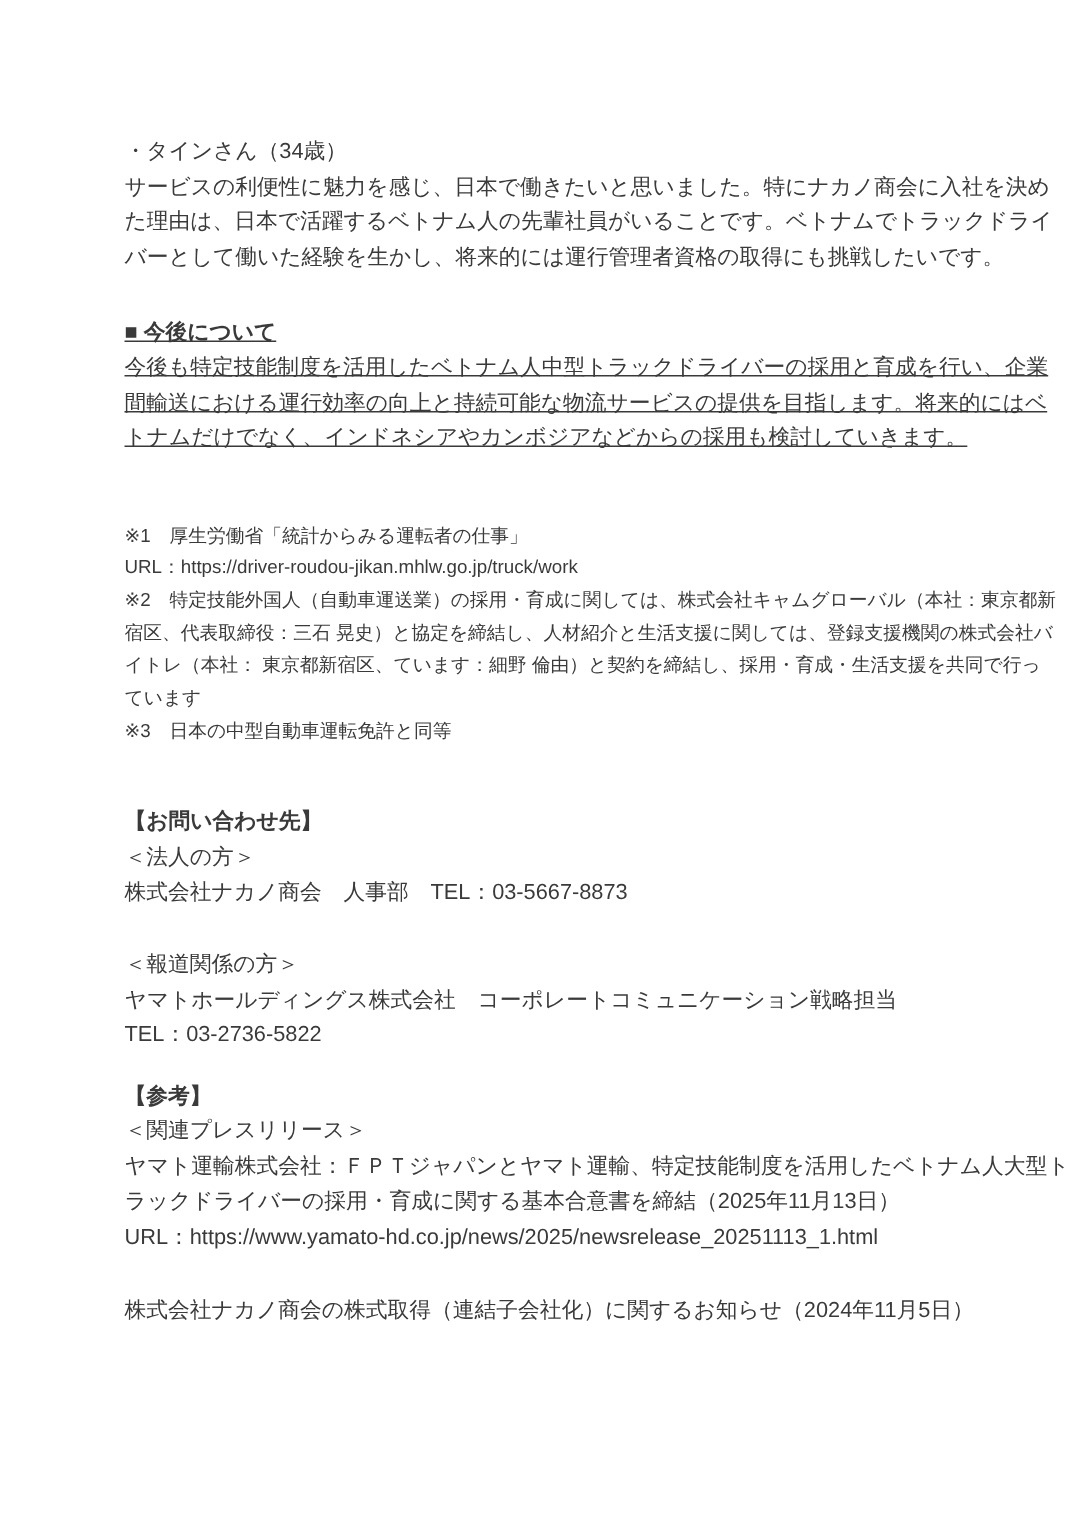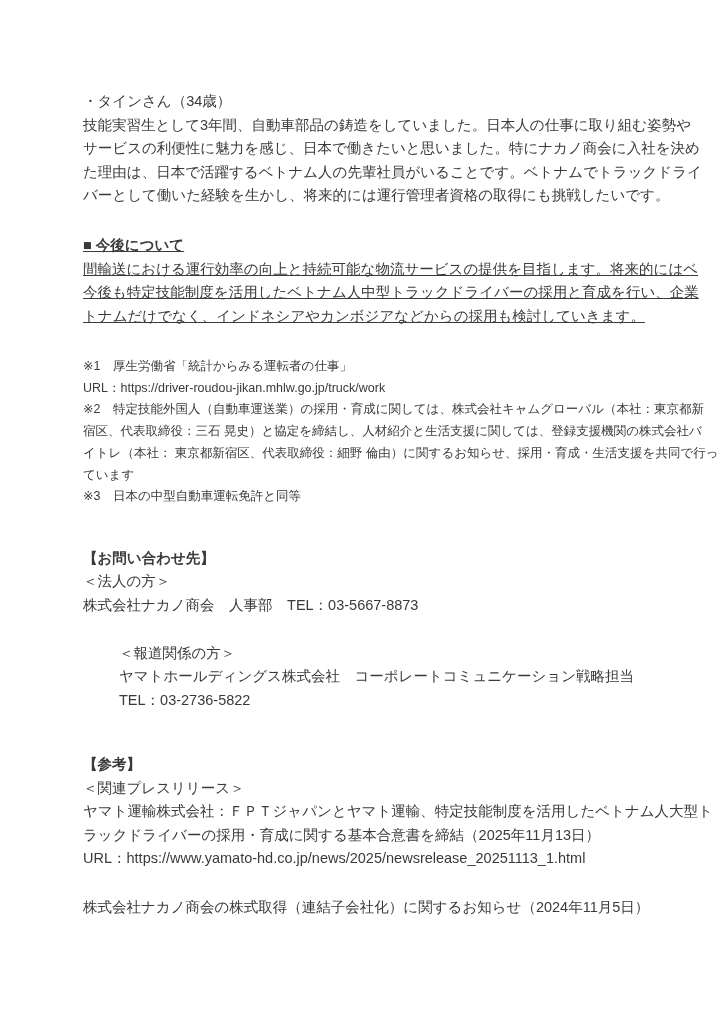--- a/index.html
+++ b/index.html
@@ -29,53 +29,52 @@
     white-space: nowrap;
   }
   .fn-line {
     font-size: 12.5px;
     line-height: 21.7px;
     white-space: nowrap;
   }
   .bold { font-weight: bold; }
 
   .sec-future    { margin-top: 26.5px; text-decoration: underline; }
-  .sec-footnotes { margin-top: 28px; }
+  .sec-footnotes { margin-top: 42px; }
   .sec-contact   { margin-top: 39px; }
-  .press-block   { margin-top: 24.5px; margin-left: 36px; }
-  .sec-reference { margin-top: 41px; }
+  .press-block   { margin-top: 24.5px; }
+  .sec-reference { margin-top: 17px; }
   .release-2     { margin-top: 25.5px; }
 </style>
 </head>
 <body>
 
 <div class="page">
   <div class="content">
 
     <div class="sec">
       <div class="body-line">・タインさん（34歳）</div>
-      <div class="body-line">技能実習生として3年間、自動車部品の鋳造をしていました。日本人の仕事に取り組む姿勢や</div>
       <div class="body-line">サービスの利便性に魅力を感じ、日本で働きたいと思いました。特にナカノ商会に入社を決め</div>
       <div class="body-line">た理由は、日本で活躍するベトナム人の先輩社員がいることです。ベトナムでトラックドライ</div>
       <div class="body-line">バーとして働いた経験を生かし、将来的には運行管理者資格の取得にも挑戦したいです。</div>
     </div>
 
     <div class="sec sec-future">
       <div class="body-line bold">■ 今後について</div>
+      <div class="body-line">今後も特定技能制度を活用したベトナム人中型トラックドライバーの採用と育成を行い、企業</div>
       <div class="body-line">間輸送における運行効率の向上と持続可能な物流サービスの提供を目指します。将来的にはベ</div>
-      <div class="body-line">今後も特定技能制度を活用したベトナム人中型トラックドライバーの採用と育成を行い、企業</div>
       <div class="body-line">トナムだけでなく、インドネシアやカンボジアなどからの採用も検討していきます。</div>
     </div>
 
     <div class="sec sec-footnotes">
       <div class="fn-line">※1　厚生労働省「統計からみる運転者の仕事」</div>
       <div class="fn-line">URL：https://driver-roudou-jikan.mhlw.go.jp/truck/work</div>
       <div class="fn-line">※2　特定技能外国人（自動車運送業）の採用・育成に関しては、株式会社キャムグローバル（本社：東京都新</div>
       <div class="fn-line">宿区、代表取締役：三石 晃史）と協定を締結し、人材紹介と生活支援に関しては、登録支援機関の株式会社バ</div>
-      <div class="fn-line">イトレ（本社： 東京都新宿区、代表取締役：細野 倫由）に関するお知らせ、採用・育成・生活支援を共同で行っ</div>
+      <div class="fn-line">イトレ（本社： 東京都新宿区、ています：細野 倫由）と契約を締結し、採用・育成・生活支援を共同で行っ</div>
       <div class="fn-line">ています</div>
       <div class="fn-line">※3　日本の中型自動車運転免許と同等</div>
     </div>
 
     <div class="sec sec-contact">
       <div class="body-line bold">【お問い合わせ先】</div>
       <div class="contact-corporate">
         <div class="body-line">＜法人の方＞</div>
         <div class="body-line">株式会社ナカノ商会　人事部　TEL：03-5667-8873</div>
       </div>

